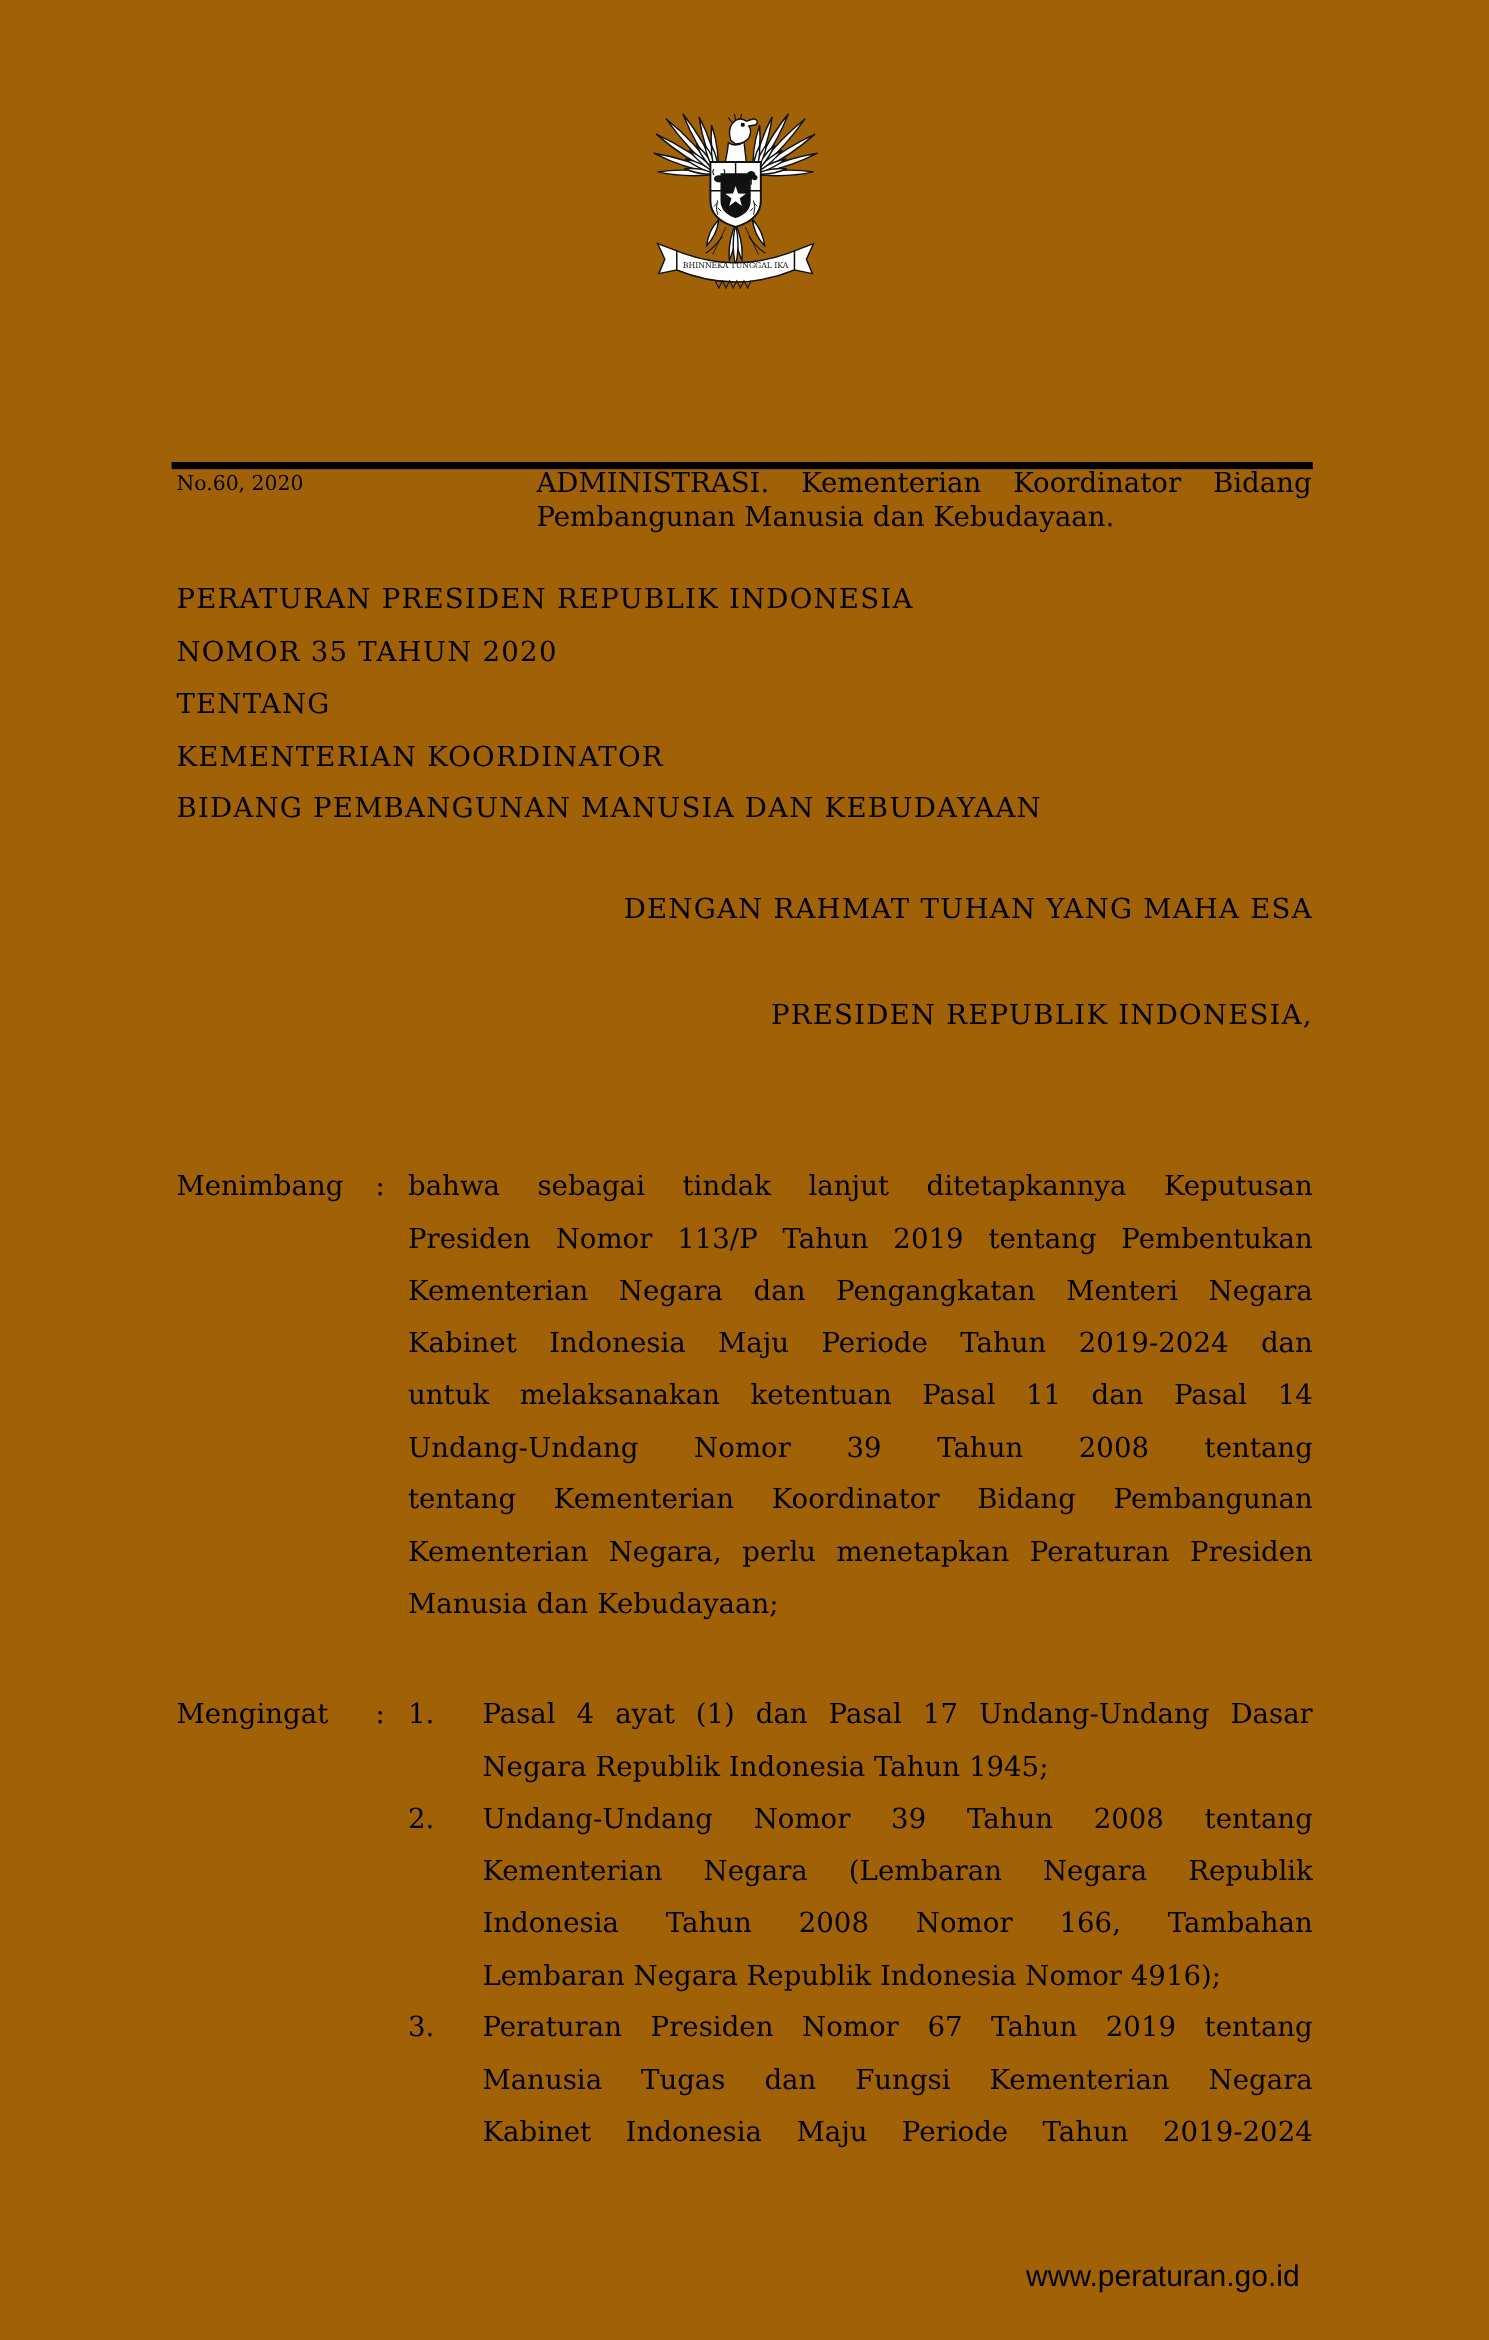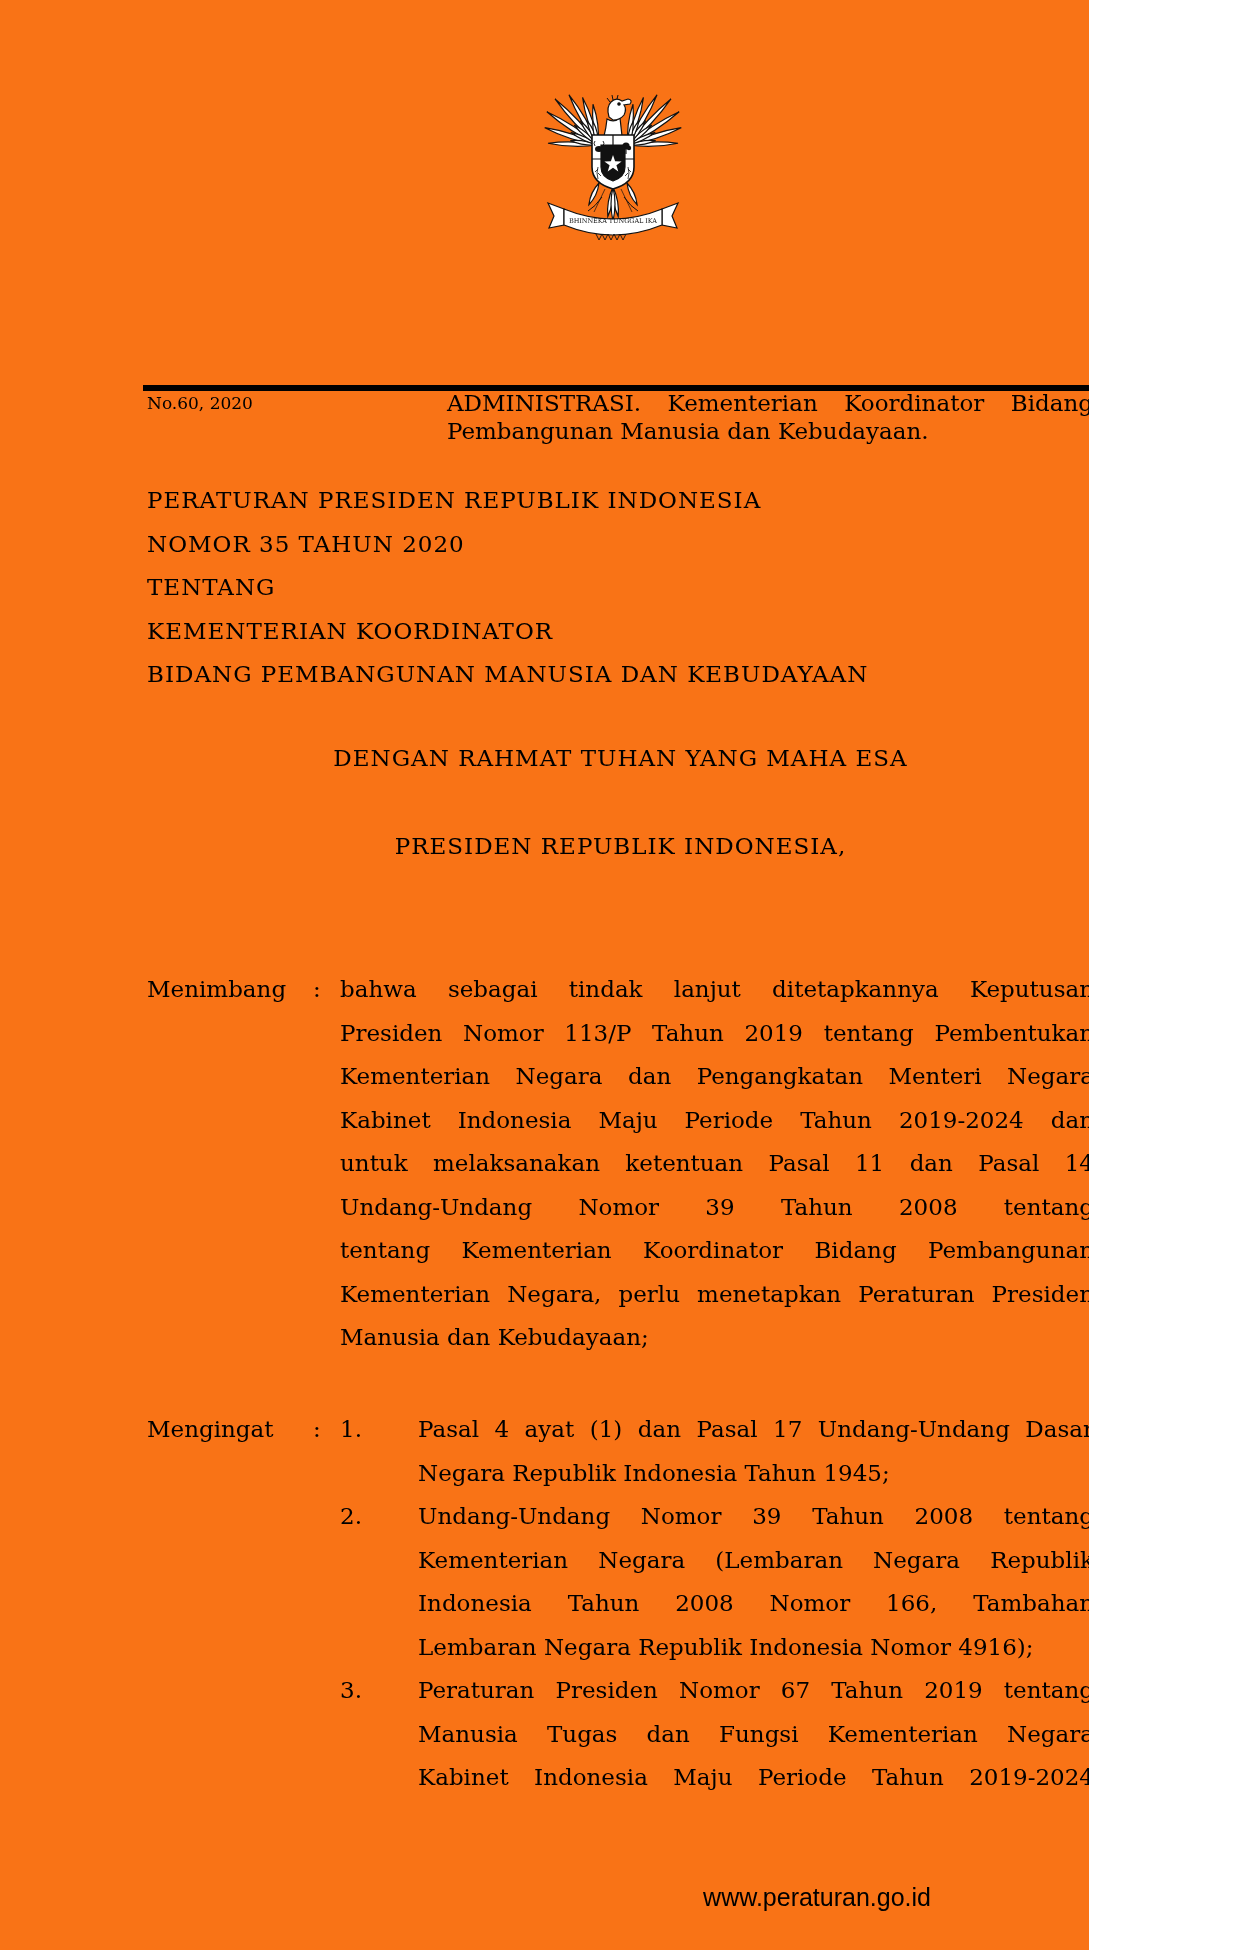--- a/index.html
+++ b/index.html
@@ -1,46 +1,46 @@
 <!DOCTYPE html>
 <html><head>
 <meta charset="utf-8">
 <style>
   html,body{margin:0;padding:0;background:#ffffff;}
-  .page{position:relative;width:1089px;height:1950px;background:#f97316;color:#000;
+  .page{position:relative;width:1241px;height:1950px;background:#a16207;color:#000;
         font-family:"DejaVu Serif",serif;overflow:hidden;}
 
   .emblem{position:absolute;left:540px;top:84px;width:146px;height:160px;}
 
   .masthead-title{position:absolute;top:250px;left:0;width:100%;text-align:center;
         font-weight:700;font-size:55px;line-height:62px;letter-spacing:1px;}
   .masthead-rule{position:absolute;left:143px;top:385px;width:951px;height:6px;background:#000;}
 
   .issue-no{position:absolute;left:147px;top:390px;font-size:17px;line-height:27px;}
   .issue-subject{position:absolute;left:447px;top:390px;width:646px;font-size:23px;line-height:27.5px;}
 
   .jline{text-align:justify;text-align-last:justify;}
   .jline.endline{text-align-last:left;}
 
   .doc-title{position:absolute;left:147px;top:479px;width:947px;text-align:left;
         font-size:23px;line-height:43.5px;letter-spacing:1px;}
-  .centerline{position:absolute;left:147px;width:947px;text-align:center;
+  .centerline{position:absolute;left:147px;width:947px;text-align:right;
         font-size:23px;letter-spacing:1px;}
   .invocation{top:745px;}
   .authority{top:833px;}
 
   .sec{position:absolute;left:147px;width:947px;font-size:23px;line-height:43.5px;}
   .sec-menimbang{top:968px;}
   .sec-mengingat{top:1408px;}
   .sec-label{position:absolute;left:0;top:0;}
   .sec-colon{position:absolute;left:166px;top:0;}
   .sec-body{margin-left:193px;}
   .item{position:relative;}
   .item-num{position:absolute;left:0;top:0;}
-  .item-body{margin-left:78px;}
+  .item-body{margin-left:62px;}
 
   .footer{position:absolute;top:1882px;right:158px;font-family:"Liberation Sans",sans-serif;
         font-size:25px;line-height:30px;color:#000;}
 </style>
 </head>
 <body>
 
 <div class="page">
 
   <svg class="emblem" viewBox="0 0 146 158" xmlns="http://www.w3.org/2000/svg">

